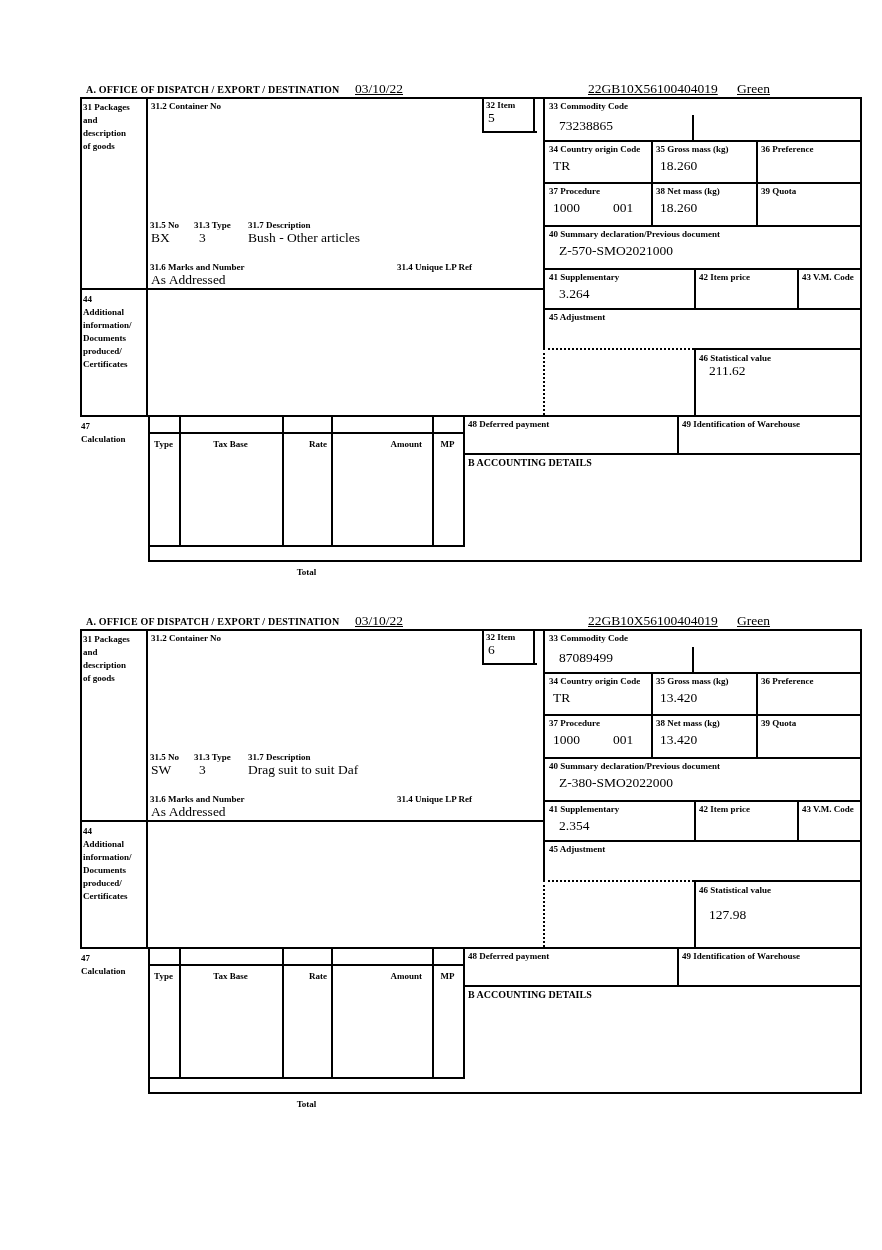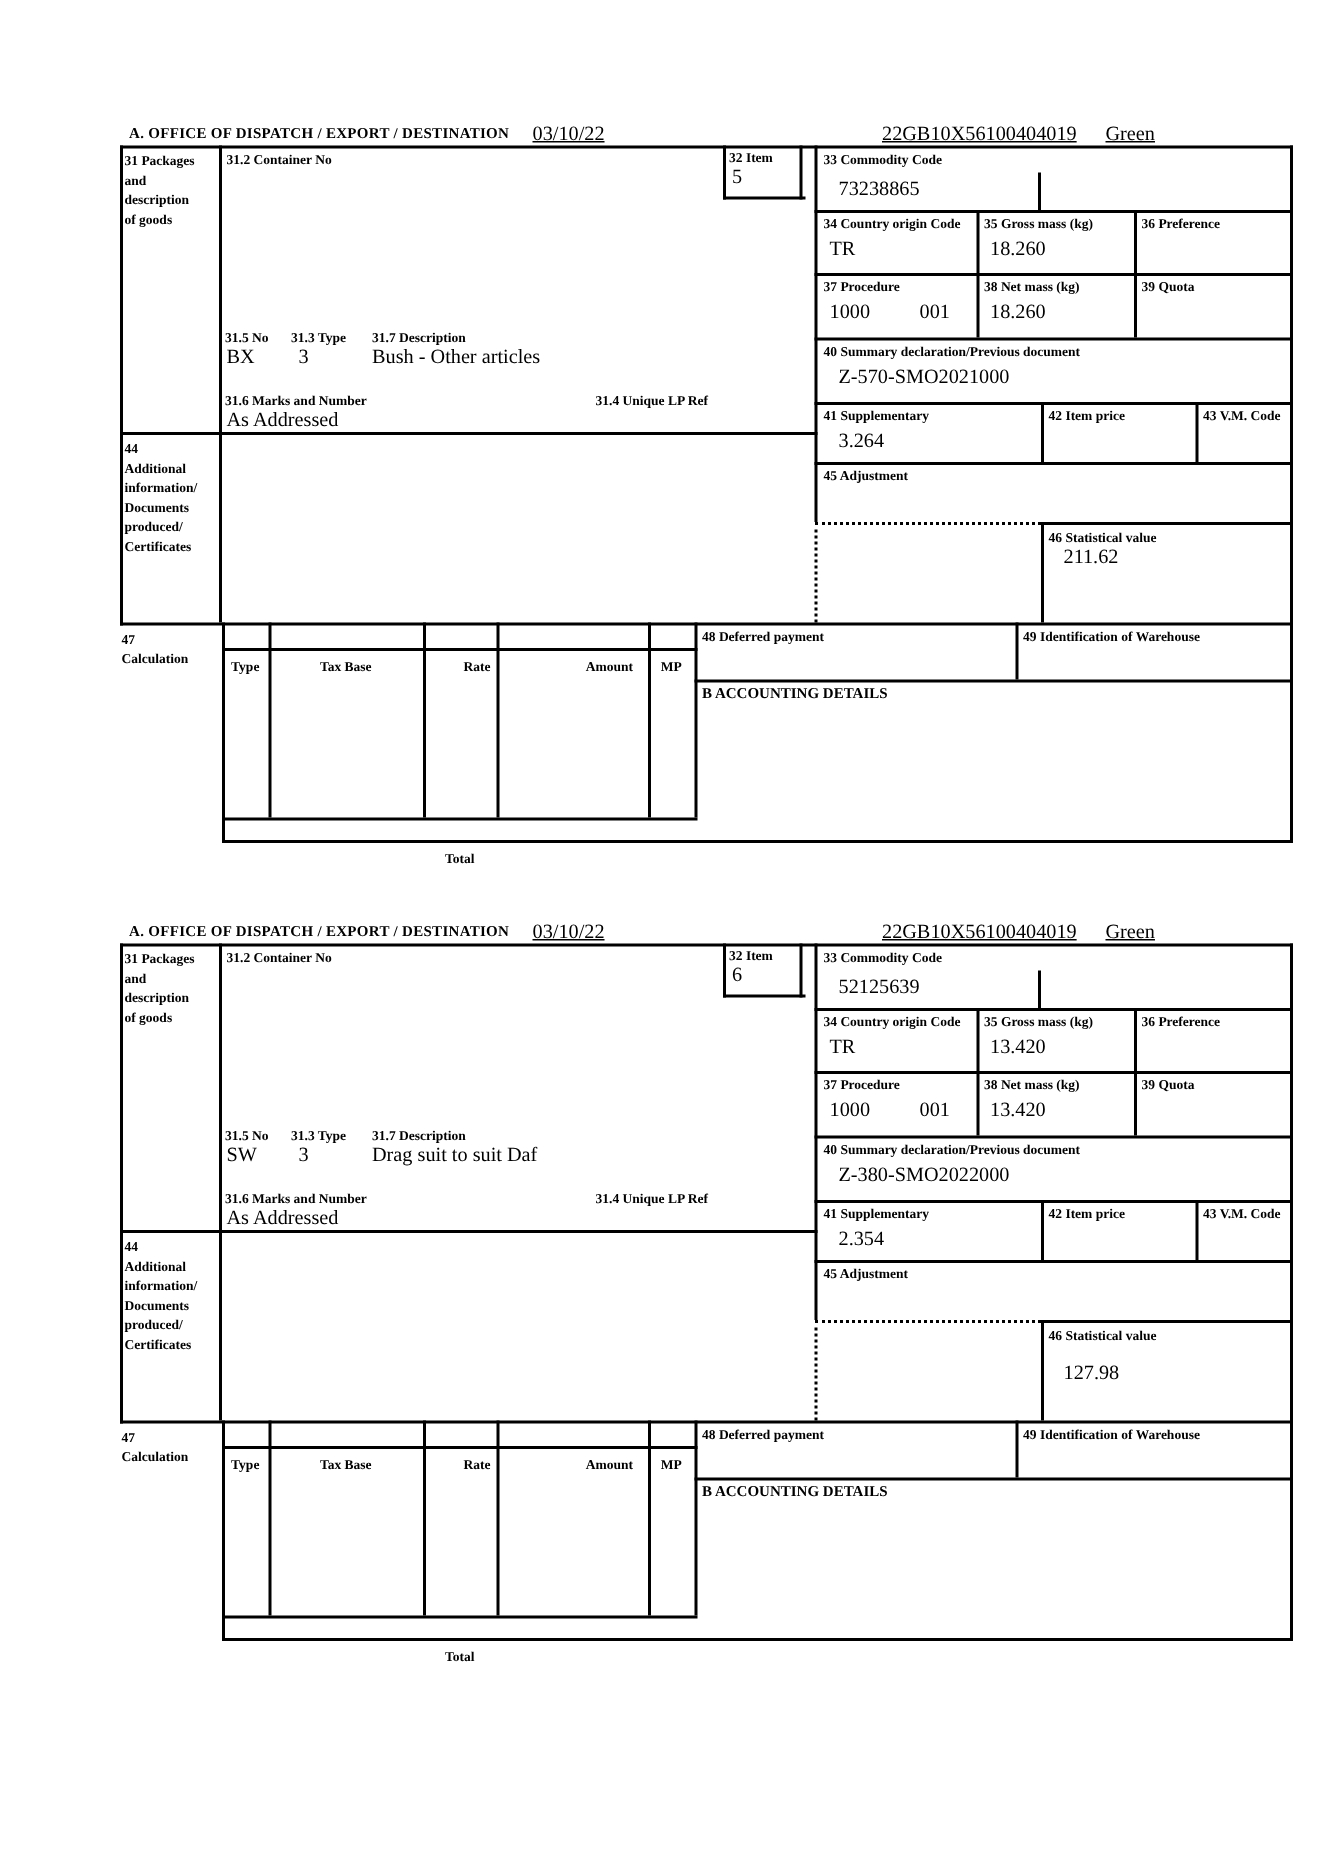--- a/index.html
+++ b/index.html
@@ -175,21 +175,21 @@
     <span class="slbl" style="left:168px;top:140px">31.7 Description</span>
     <span class="val" style="left:71px;top:150px">SW</span>
     <span class="val" style="left:119px;top:150px">3</span>
     <span class="val" style="left:168px;top:150px">Drag suit to suit Daf</span>
     <span class="slbl" style="left:70px;top:182px">31.6 Marks and Number</span>
     <span class="slbl" style="left:317px;top:182px">31.4 Unique LP Ref</span>
     <span class="val" style="left:71px;top:192px">As Addressed</span>
     <span class="slbl" style="left:406px;top:20px">32 Item</span>
     <span class="val" style="left:408px;top:30px">6</span>
     <span class="slbl" style="left:469px;top:21px">33 Commodity Code</span>
-    <span class="val" style="left:479px;top:38px">52125639</span>
+    <span class="val" style="left:479px;top:38px">87089499</span>
     <span class="slbl" style="left:469px;top:64px">34 Country origin Code</span>
     <span class="val" style="left:473px;top:78px">TR</span>
     <span class="slbl" style="left:576px;top:64px">35 Gross mass (kg)</span>
     <span class="val" style="left:580px;top:78px">13.420</span>
     <span class="slbl" style="left:681px;top:64px">36 Preference</span>
     <span class="slbl" style="left:469px;top:106px">37 Procedure</span>
     <span class="val" style="left:473px;top:120px">1000</span>
     <span class="val" style="left:533px;top:120px">001</span>
     <span class="slbl" style="left:576px;top:106px">38 Net mass (kg)</span>
     <span class="val" style="left:580px;top:120px">13.420</span>

